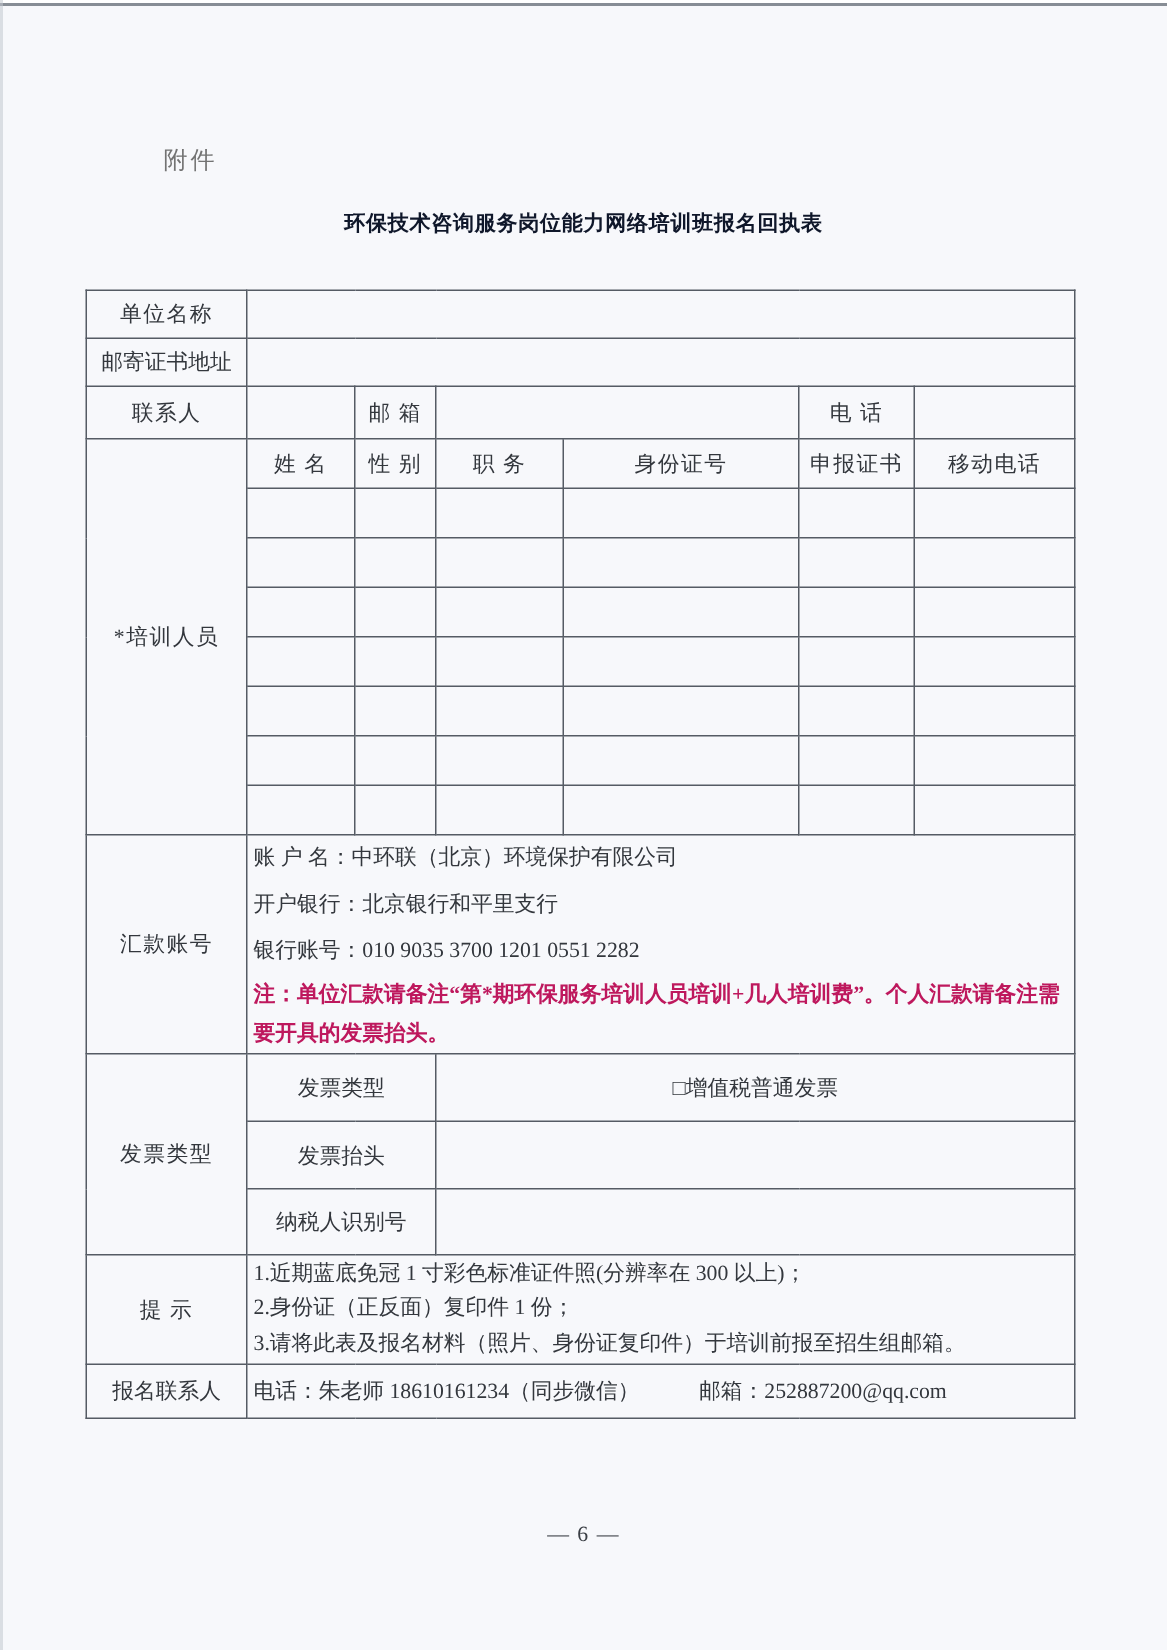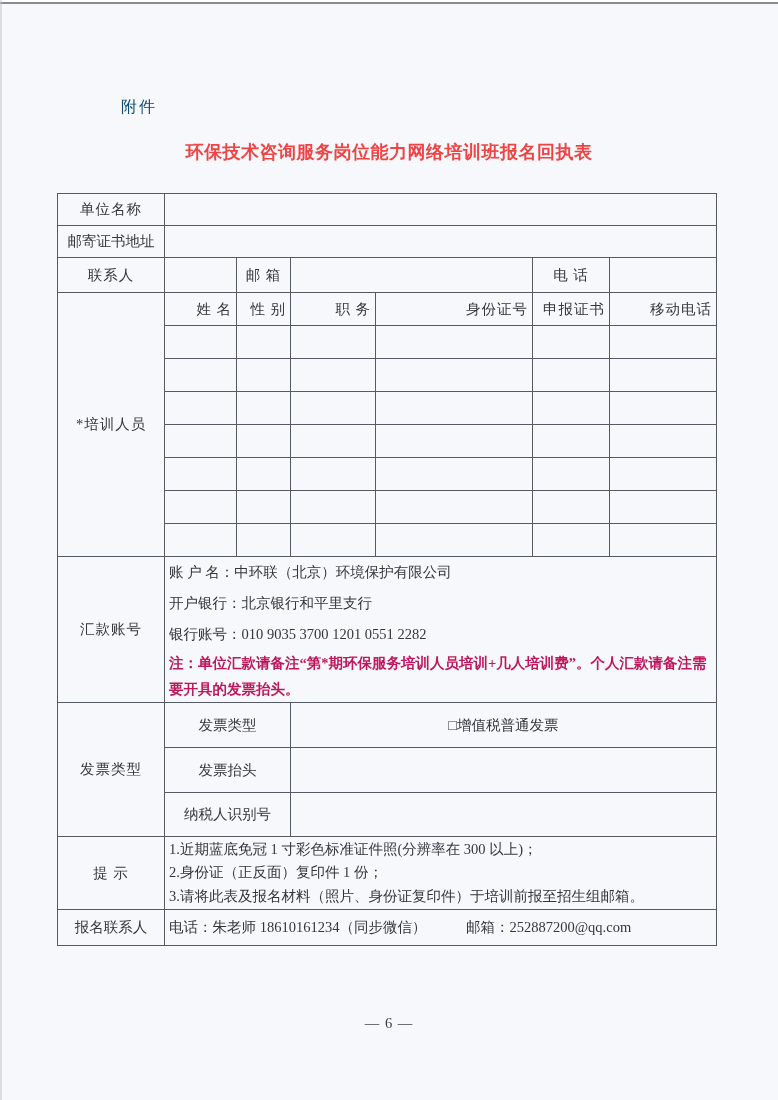--- a/index.html
+++ b/index.html
@@ -13,41 +13,41 @@
   }
   .edge-top {
     position: absolute; top: 0; left: 0; width: 778px; height: 2px;
     background: #ffffff; border-bottom: 2px solid #878d95;
   }
   .edge-left {
     position: absolute; top: 0; left: 0; width: 2px; height: 1100px;
     background: #c3c8cf; opacity: .55;
   }
   .attachment {
-    position: absolute; left: 121px; top: 97px;
-    font-size: 16px; letter-spacing: 2px; color: #0c4a6e;
+    position: absolute; left: 109px; top: 97px;
+    font-size: 16px; letter-spacing: 2px; color: #737373;
   }
   .title {
     position: absolute; left: 0; top: 140px; width: 778px;
-    text-align: center; font-size: 18px; font-weight: bold;
-    letter-spacing: 0.5px; color: #ef4444;
+    text-align: center; font-size: 14px; font-weight: bold;
+    letter-spacing: 0.5px; color: #0f172a;
   }
   table.form {
     position: absolute; left: 57px; top: 193px;
     width: 659px; border-collapse: collapse; table-layout: fixed;
     font-size: 14.5px; color: #33373d;
   }
   table.form td {
     border: 1px solid #555b64;
     padding: 0 4px;
     overflow: hidden;
   }
   table.form { border: 1.5px solid #464c55; }
   td.lab { text-align: center; letter-spacing: 1px; margin-top: 12px; }
-  td.hdr { text-align: right; letter-spacing: 1px; }
+  td.hdr { text-align: center; letter-spacing: 1px; }
   td.ctr { text-align: center; }
   .remit { padding: 6px 6px 4px 10px; }
   .remit-line { line-height: 31px; white-space: nowrap; }
   .remit-note { font-weight: bold; line-height: 26px; white-space: normal; color: #be185d; }
   .tips { padding: 3px 4px 3px 8px; }
   .tips-line { line-height: 23.5px; white-space: nowrap; }
   .contact-cell { padding-left: 8px; }
   .contact-cell span { white-space: nowrap; text-align: center; }
   .contact-phone { margin-right: 36px; }
   .footer-note {

